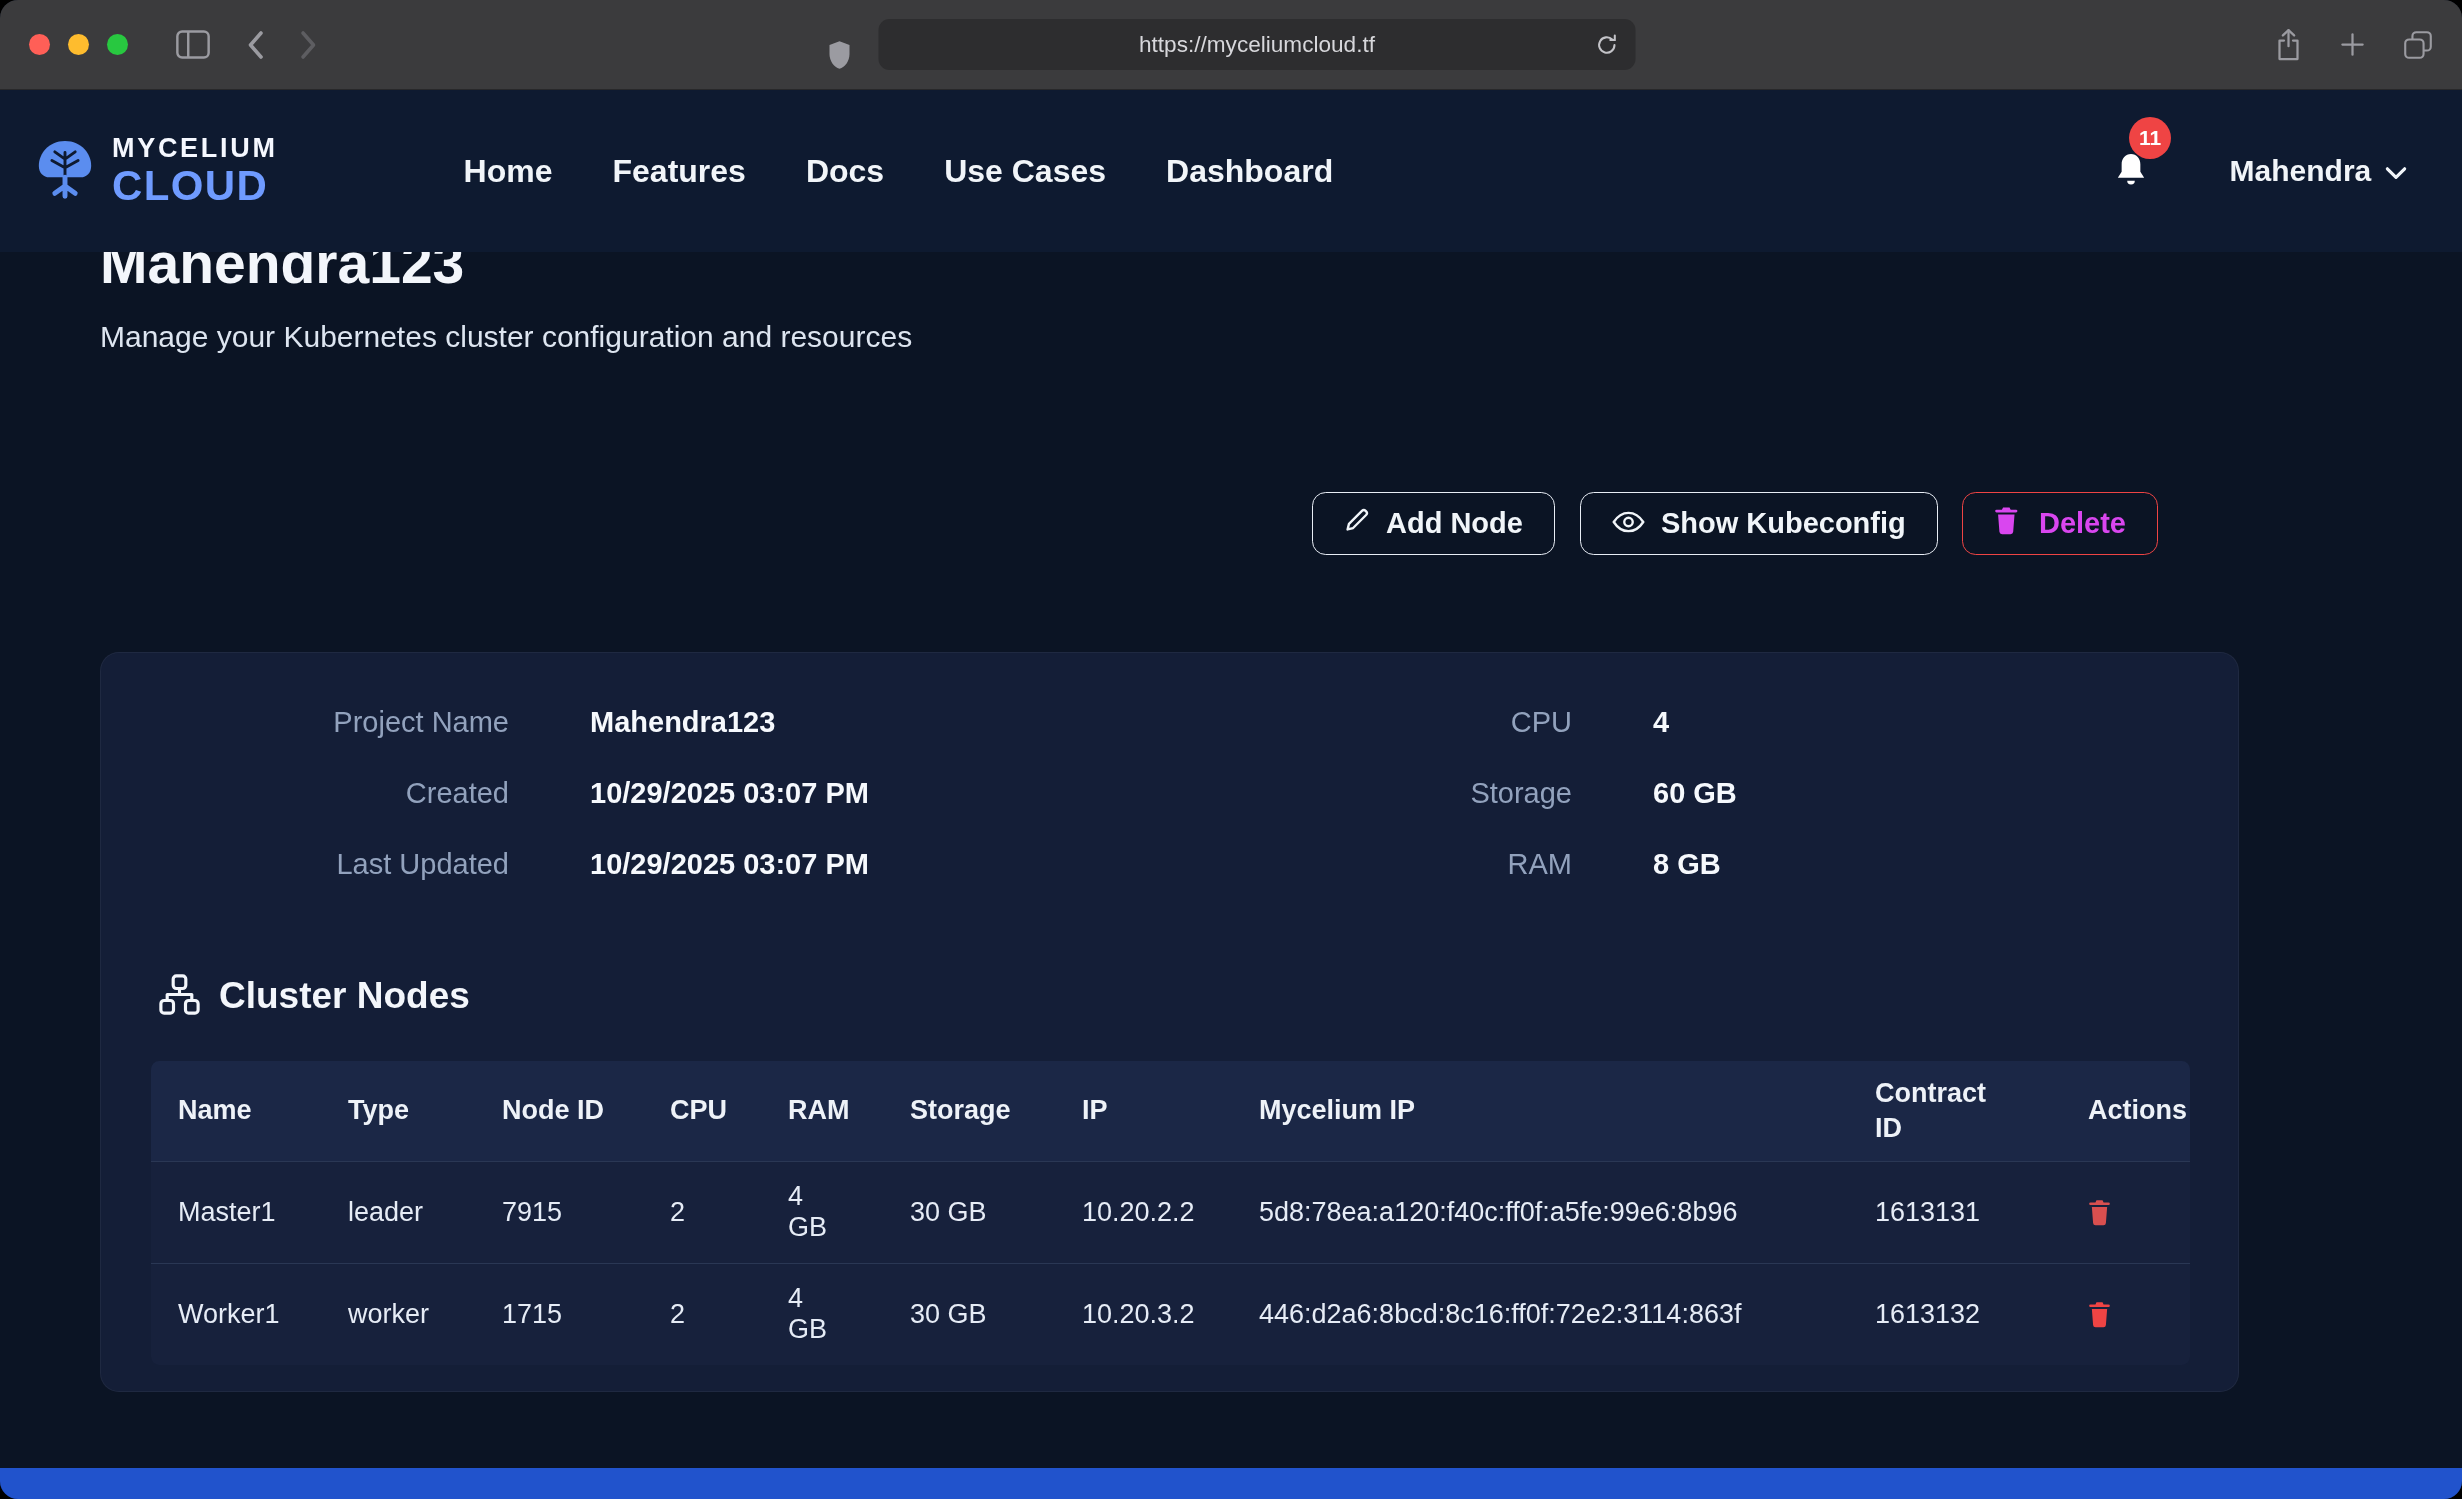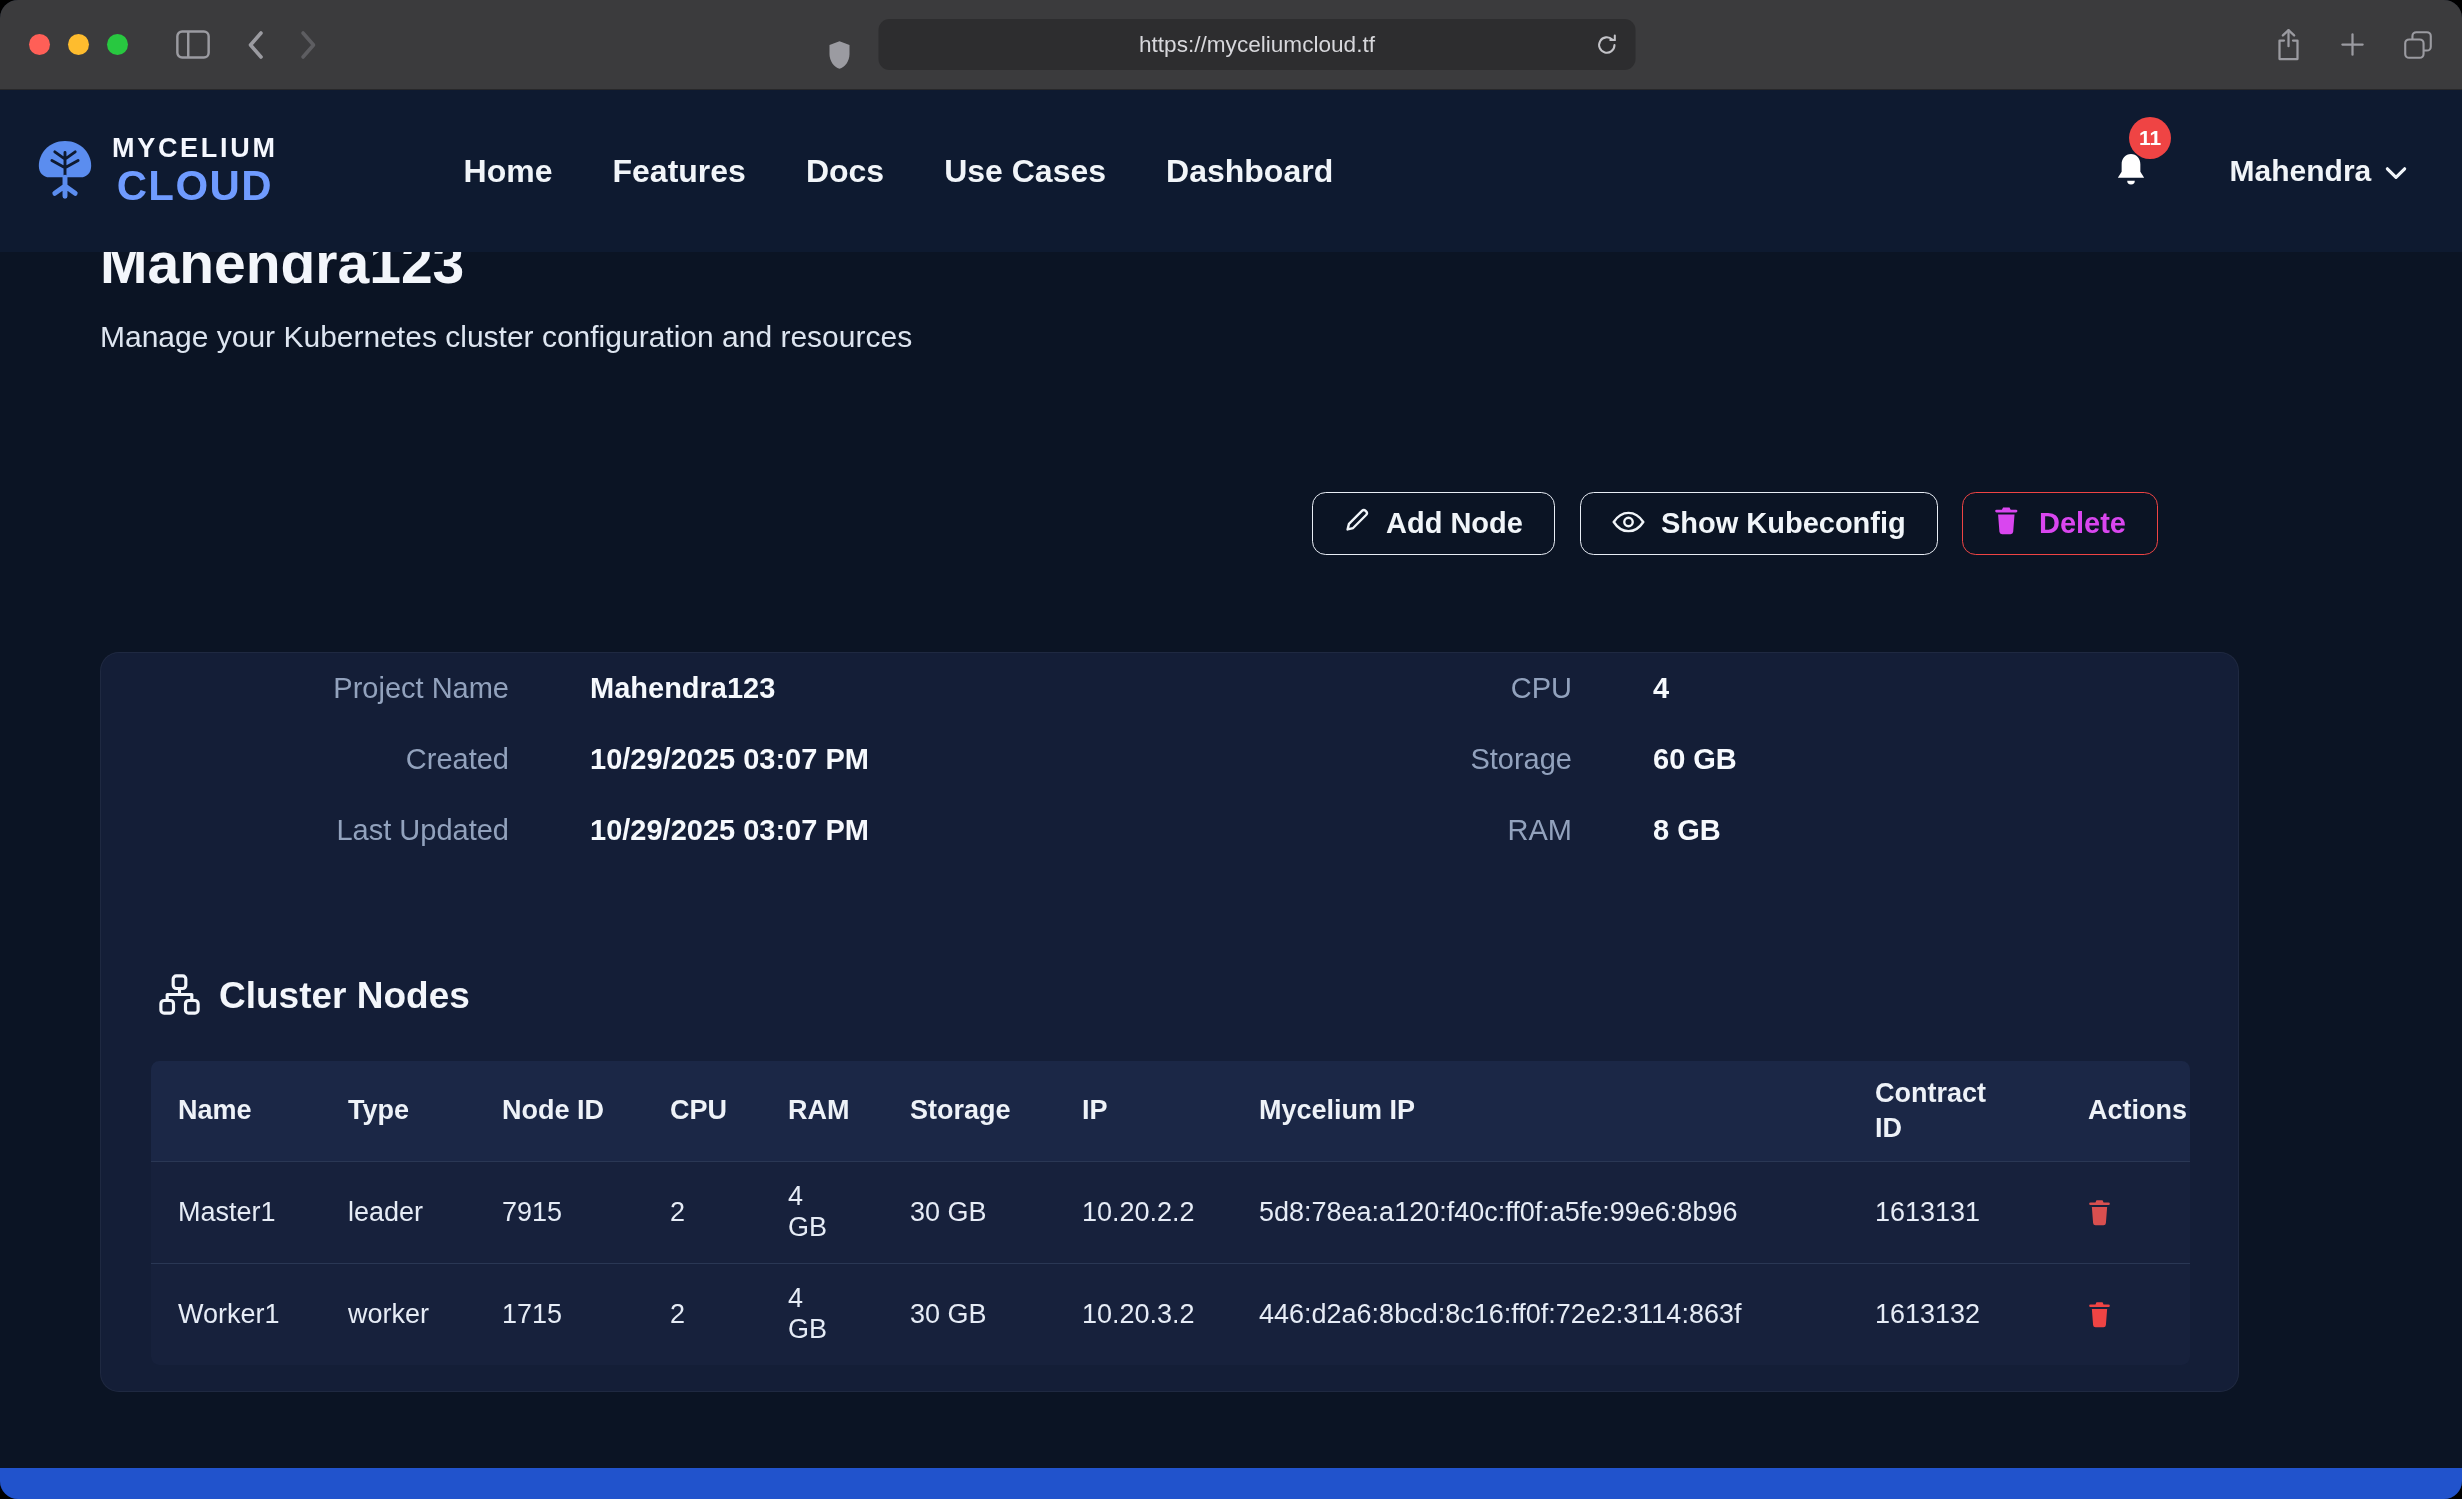--- a/index.html
+++ b/index.html
@@ -19,21 +19,21 @@
              display:flex; align-items:center; justify-content:center; color:#d7d7db; font-size:22.6px; border:none; }
   .reload-btn { position:absolute; right:16.4px; top:50%; transform:translateY(-50%); color:#c3c3c8; background:none; border:none; display:flex; }
   .chrome-right { margin-left:auto; display:flex; align-items:center; gap:37px; }
 
   
   .page { position:absolute; top:90px; left:0; right:0; bottom:0; background:#0b1424; overflow:hidden; }
 
   .navbar { position:absolute; top:0; left:0; right:0; height:162px; background:#0e1a30;
             display:flex; align-items:center; padding:0 33px; z-index:5; }
   .logo { display:flex; align-items:center; gap:15px; }
-  .brand { display:flex; flex-direction:column; line-height:1;align-items:center; }
+  .brand { display:flex; flex-direction:column; line-height:1; }
   .brand-top { font-size:27px; font-weight:800; letter-spacing:2.7px; color:#f5f8ff; }
   .brand-bottom { font-size:42px; font-weight:800; letter-spacing:1.4px; color:#6f9bff; margin-top:2.7px; }
   .nav-links { display:flex; gap:60px; margin-left:186px; }
   .nav-link { font-size:32px; font-weight:600; color:#f1f5f9; text-decoration:none; }
   .nav-right { margin-left:auto; display:flex; align-items:center; gap:81px; padding-right:22px; }
   .bell-wrap { position:relative; color:#ffffff; background:none; border:none; display:flex; }
   .badge { position:absolute; top:-34px; left:16.4px; min-width:42px; height:42px; border-radius:21px; background:#ef4444;
            color:#fff; font-size:21px; font-weight:700; display:flex; align-items:center; justify-content:center; padding:0 6.8px; }
   .user { display:flex; align-items:center; gap:13.7px; color:#f1f5f9; font-size:30px; font-weight:600; background:none; border:none; }
 
@@ -41,21 +41,21 @@
   .page-subtitle { position:absolute; top:230px; left:100px; font-size:30px; color:#dde5f0; z-index:1; }
 
   .actions-row { position:absolute; top:402px; right:304px; display:flex; gap:24.6px; z-index:1; }
   .btn { height:63px; border-radius:13.7px; border:1.4px solid #e8edf5; background:transparent; color:#f1f5f9;
          font-size:29px; font-weight:700; font-family:inherit; display:flex; align-items:center; gap:16.4px; padding:0 31px; cursor:pointer; }
   .btn-danger { border-color:#ef4444; color:#d946ef;gap:20px; }
 
   .card { position:absolute; top:562px; left:100px; width:2139px; height:740px; background:#141e37;
           border:0.7px solid rgba(255,255,255,0.05); border-radius:19px; z-index:1; }
 
-  .details { display:flex; }
+  .details { display:flex; padding-top:34px; }
   .col-left { width:991px; }
   .col-right { flex:1; }
   .detail-row { display:flex; align-items:center; height:71px; }
   .detail-label { color:#92a2bd; font-size:29px; text-align:right; }
   .col-left .detail-label { width:408px; }
   .col-right .detail-label { width:480px; }
   .detail-value { margin-left:81px; color:#f6f9fd; font-size:29px; font-weight:600; }
 
   .cluster-heading { position:absolute; top:321px; left:58px; display:flex; align-items:flex-end; gap:19px; color:#f3f6fb; }
   .cluster-title { font-size:37px; font-weight:700; }

